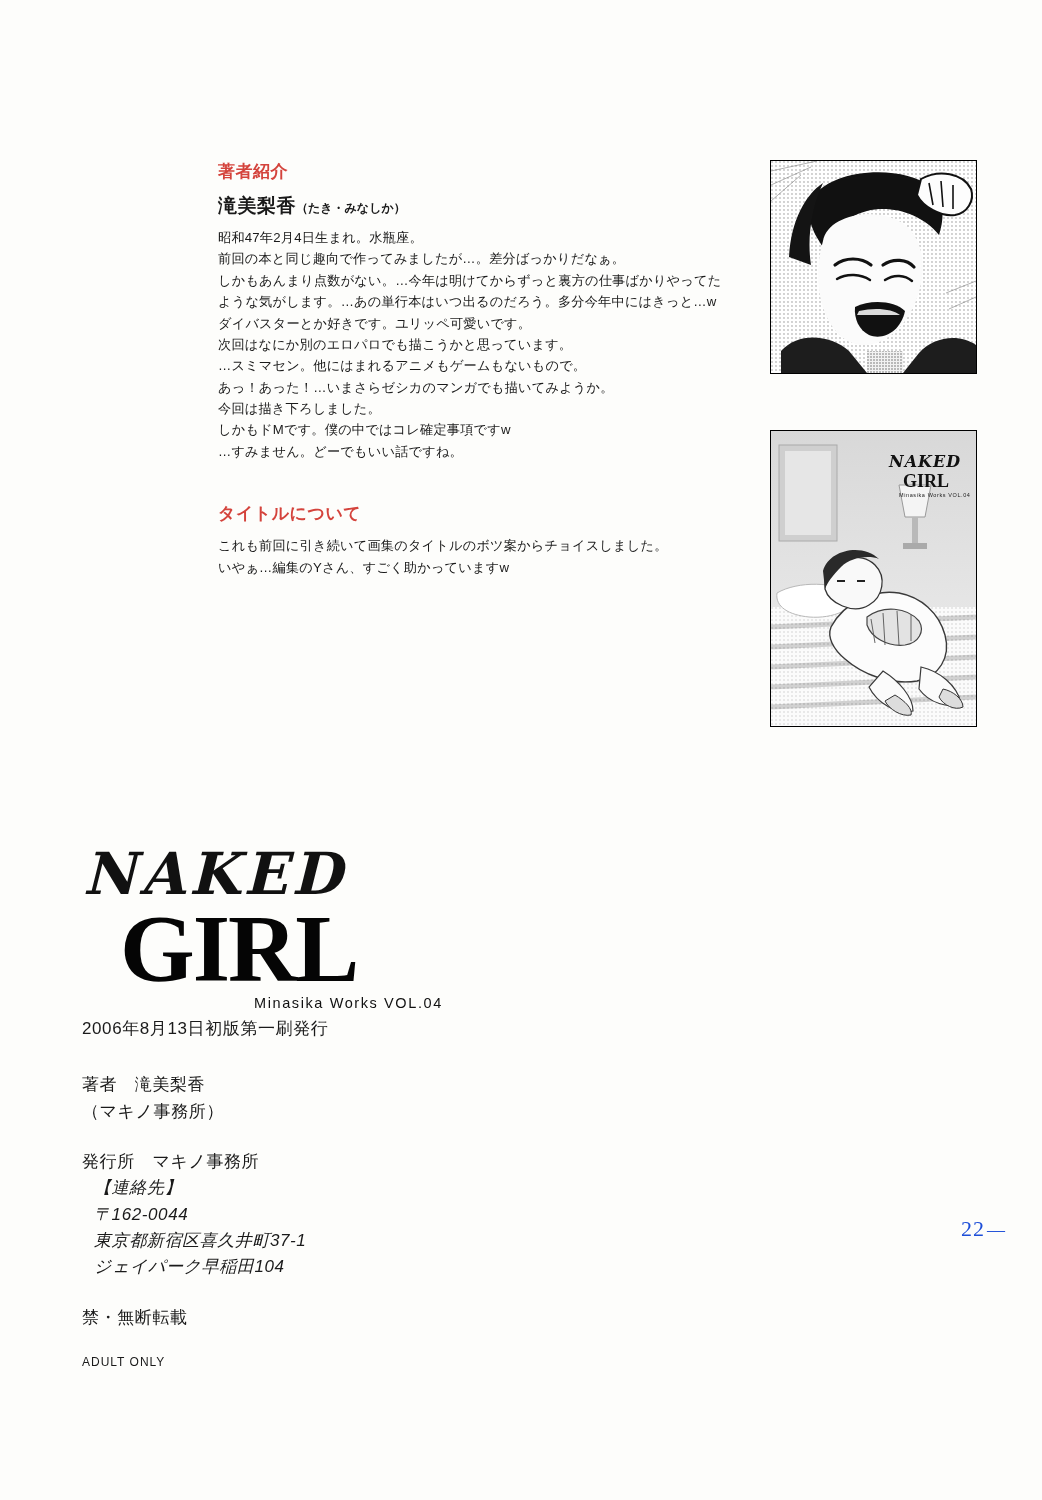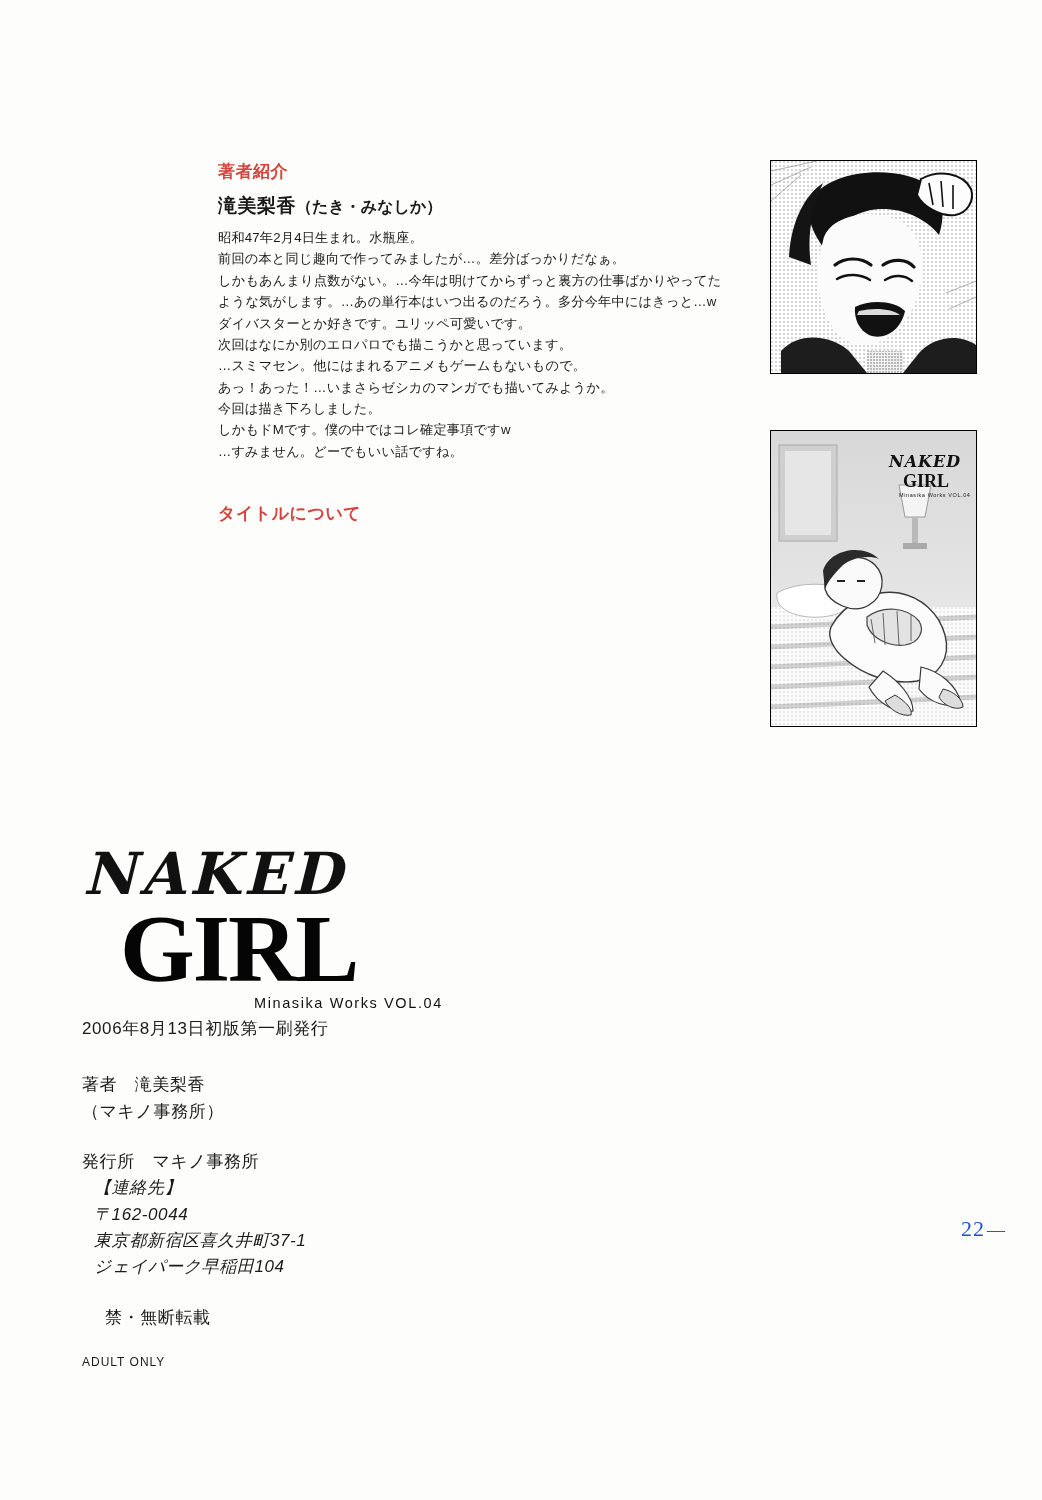--- a/index.html
+++ b/index.html
@@ -35,21 +35,21 @@
     letter-spacing: 0.5px;
     margin: 0 0 10px 0;
   }
   .author-name {
     font-size: 19px;
     font-weight: bold;
     margin: 0 0 8px 0;
     letter-spacing: 0.5px;
   }
   .author-name .reading {
-    font-size: 16px;
+    font-size: 12px;
     font-weight: bold;
     letter-spacing: 0;
   }
   .body-text {
     font-size: 13.2px;
     line-height: 1.62;
     margin: 0;
     letter-spacing: 0.2px;
   }
   .body-text div {
@@ -121,21 +121,21 @@
     top: 1016px;
     width: 560px;
     font-size: 17px;
     line-height: 1.55;
     letter-spacing: 0.6px;
   }
   .imprint .line { white-space: nowrap; }
   .imprint .date { margin-bottom: 30px; }
   .imprint .grp { margin-bottom: 24px; }
   .imprint .indent1 { padding-left: 12px; font-style: italic; }
-  .imprint .small-gap { margin-bottom: 22px; margin-left: 23px; }
+  .imprint .small-gap { margin-bottom: 22px; }
   .imprint .adult {
     font-size: 12px;
     letter-spacing: 1px;
   }
 
   
   .page-number {
     position: absolute;
     right: 36px;
     bottom: 22px;
@@ -175,20 +175,24 @@
 
 
     <div class="body-text">
       <div>今回は描き下ろしました。</div>
       <div>しかもドMです。僕の中ではコレ確定事項ですw</div>
       <div>…すみません。どーでもいい話ですね。</div>
     </div>
 
     <h2 class="sec-head sec-gap-2">タイトルについて</h2>
 
+    <div class="body-text">
+      <div>これも前回に引き続いて画集のタイトルのボツ案からチョイスしました。</div>
+      <div>いやぁ…編集のYさん、すごく助かっていますw</div>
+    </div>
   </div>
 
   <div class="photo" id="photo-face">
     <svg viewBox="0 0 205 212" preserveAspectRatio="none">
       <defs>
         <pattern id="tone" width="4" height="4" patternUnits="userSpaceOnUse">
           <rect width="4" height="4" fill="#ffffff"></rect>
           <circle cx="1" cy="1" r="0.9" fill="#8a8a8a"></circle>
         </pattern>
         <pattern id="tone2" width="3" height="3" patternUnits="userSpaceOnUse">

